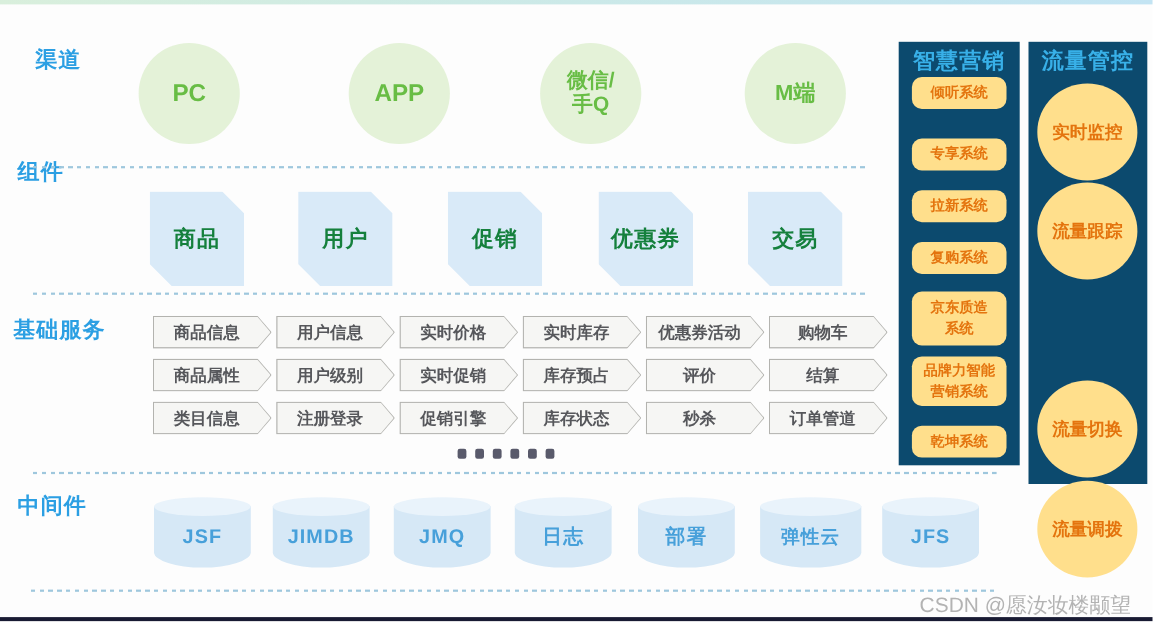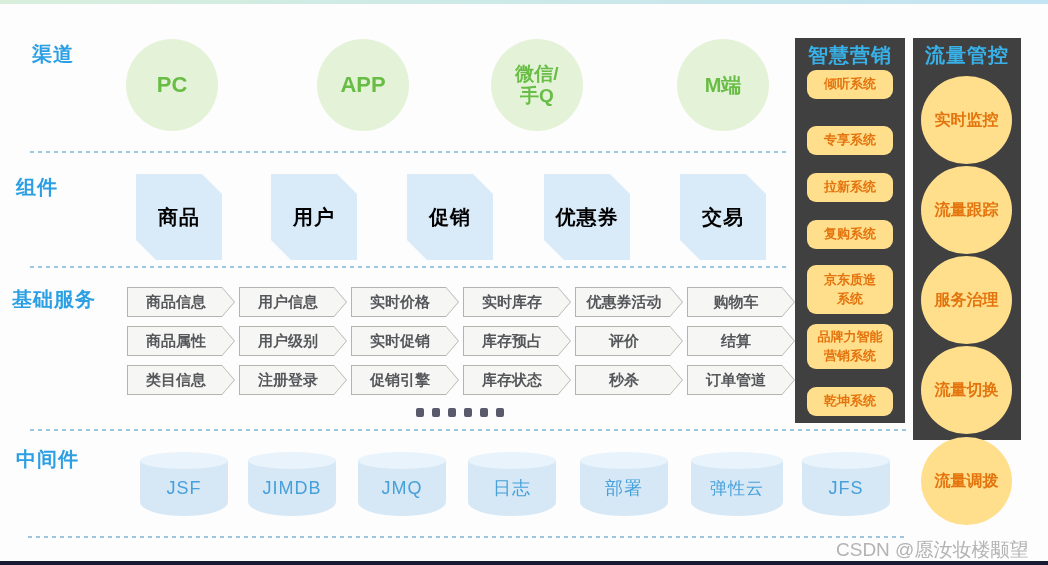--- a/index.html
+++ b/index.html
@@ -16,41 +16,41 @@
           background:repeating-linear-gradient(90deg,#9ec7dd 0 4px,transparent 4px 8px); }
 
   .circle-green { position:absolute; width:92px; height:92px; border-radius:50%;
                   background:#e4f2d8; display:flex; align-items:center; justify-content:center;
                   color:#68bd45; font-weight:bold; font-size:22px; text-align:center;
                   white-space:pre-line; line-height:1.15; }
 
   .comp { position:absolute; width:86px; height:86px; background:#d9eaf8;
           clip-path:polygon(0 0, calc(100% - 20px) 0, 100% 20px, 100% 100%, 20px 100%, 0 calc(100% - 20px));
           display:flex; align-items:center; justify-content:center;
-          color:#000000; font-weight:bold; font-size:20px; letter-spacing:1px; }
+          color:#15803d; font-weight:bold; font-size:20px; letter-spacing:1px; }
 
   .arrow-outer { position:absolute; width:108px; height:30px; background:#b3b3af;
-                 clip-path:polygon(0 0, calc(100% - 13px) 0, 100% 50%, calc(100% - 13px) 100%, 0 100%); }
+                 clip-path:polygon(0 0, calc(100% - 13px) 0, 100% 50%, calc(100% - 13px) 100%, 0 100%);margin-left:12px; }
   .arrow-inner { position:absolute; inset:1px; background:#f6f6f4;
                  clip-path:polygon(0 0, calc(100% - 12px) 0, 100% 50%, calc(100% - 12px) 100%, 0 100%);
                  display:flex; align-items:center; justify-content:center; padding-right:10px;
                  color:#56575b; font-weight:bold; font-size:15px; }
 
   .dots { position:absolute; display:flex; gap:8px; }
   .dots i { width:8px; height:9px; background:#595a6b; border-radius:2px; }
 
   .cyl { position:absolute; width:88px; height:64px; }
   .cyl .body { position:absolute; left:0; right:0; top:8px; bottom:0; background:#d6e8f6;
                border-radius:0 0 50% 50% / 0 0 14px 14px; }
   .cyl .cap  { position:absolute; left:0; right:0; top:0; height:17px; background:#e9f3fb;
                border-radius:50%; }
   .cyl .lbl  { position:absolute; inset:0; padding-top:8px; display:flex; align-items:center;
-               justify-content:center; color:#47a0da; font-weight:normal; font-size:18px; letter-spacing:1px; }
-
-  .strip { position:absolute; background:#404040; }
+               justify-content:center; color:#47a0da; font-weight:bold; font-size:18px; letter-spacing:1px; }
+
+  .strip { position:absolute; background:#0c4a6e;margin-left:22px; }
   .colhead { position:absolute; top:4px; left:0; width:100%; text-align:center;
              font-size:20px; font-weight:bold; color:#38b0e8; letter-spacing:1px; }
 
   .ybox { position:absolute; left:12px; width:86px; background:#ffdf8c; border-radius:9px;
           display:flex; align-items:center; justify-content:center; text-align:center;
           color:#e4740e; font-weight:bold; font-size:13px; white-space:pre-line; line-height:1.4; }
 
   .ycircle { position:absolute; left:8px; width:91px; height:88px; border-radius:50%;
              background:#ffdf8c; display:flex; align-items:center; justify-content:center;
              color:#e4740e; font-weight:bold; font-size:16px; }
@@ -58,21 +58,21 @@
   .watermark { position:absolute; color:#b3b3b3; font-size:19px; z-index:5; }
 </style>
 </head>
 <body>
 
 <div class="canvas">
 
   <div class="topline"></div>
 
   <div class="seclabel" style="left:16px;top:41px;margin-left:16px;">渠道</div>
-  <div class="seclabel" style="left:16px;top:174px;">组件</div>
+  <div class="seclabel" style="left:16px;top:143px;">组件</div>
   <div class="seclabel" style="left:12px;top:286px;">基础服务</div>
   <div class="seclabel" style="left:16px;top:446px;">中间件</div>
 
   <div class="dash" style="left:30px;top:151px;width:758px;"></div>
   <div class="dash" style="left:30px;top:266px;width:758px;"></div>
   <div class="dash" style="left:30px;top:429px;width:876px;"></div>
   <div class="dash" style="left:28px;top:536px;width:878px;"></div>
 
   <div class="circle-green" style="left:126px;top:39px;">PC</div>
   <div class="circle-green" style="left:317px;top:39px;">APP</div>
@@ -200,21 +200,20 @@
 系统</div>
     <div class="ybox" style="top:286px;height:45px;">品牌力智能
 营销系统</div>
     <div class="ybox" style="top:349px;height:29px;">乾坤系统</div>
   </div>
 
   <div class="strip" style="left:913px;top:38px;width:108px;height:402px;">
     <div class="colhead">流量管控</div>
     <div class="ycircle" style="top:38px;">实时监控</div>
     <div class="ycircle" style="top:128px;">流量跟踪</div>
-    <div class="ycircle" style="top:218px;">服务治理</div>
     <div class="ycircle" style="top:308px;">流量切换</div>
     <div class="ycircle" style="top:399px;">流量调拨</div>
   </div>
 
   <div class="watermark" style="left:836px;top:537px;">CSDN @愿汝妆楼颙望</div>
 
   <div class="bottomline"></div>
 </div>
 
 </body></html>

